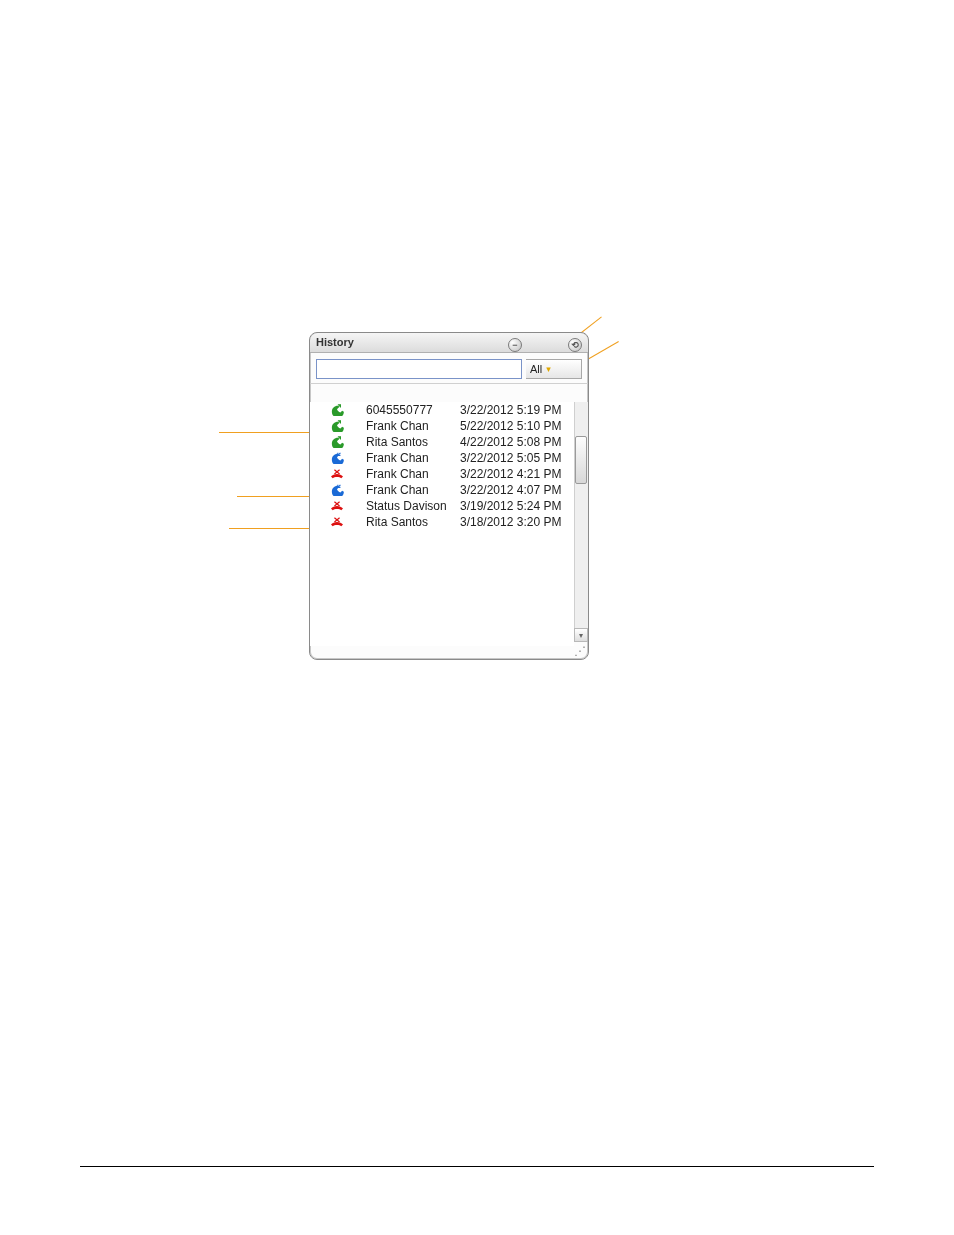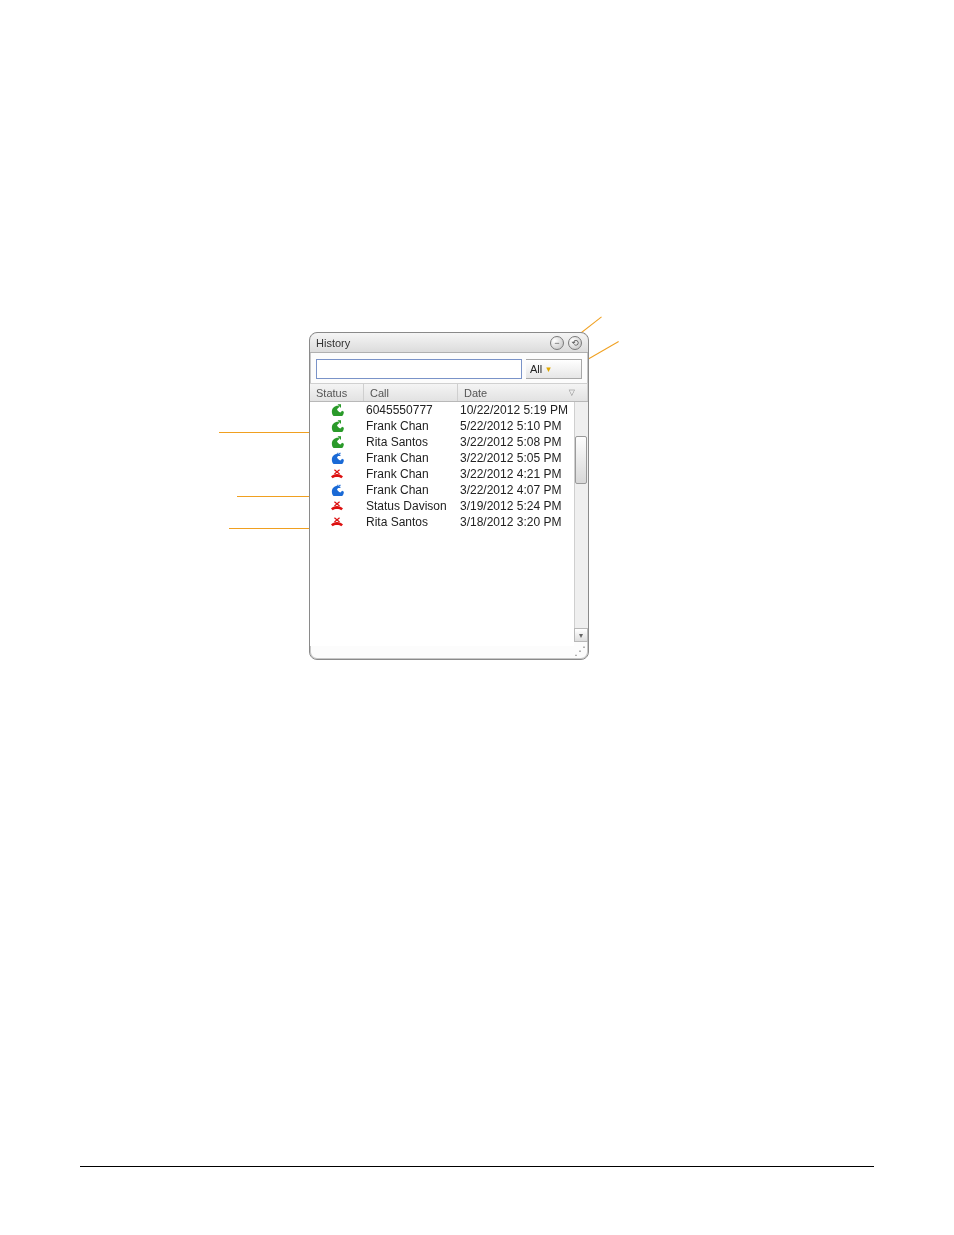--- a/index.html
+++ b/index.html
@@ -30,29 +30,30 @@
     border: 1px solid #8a8a8a;
     border-radius: 8px;
     background: linear-gradient(#f3f3f3,#e8e8e8 14px,#fcfcfc 15px,#fcfcfc);
     box-shadow: 0 0 0 1px #c7c7c7 inset;
     overflow: hidden;
   }
   .titlebar {
     height: 20px;
     line-height: 20px;
     padding: 0 6px;
-    font-weight: normal;
+    font-weight: bold;
     color: #333;
     font-size: 11px;
     background: linear-gradient(#f5f5f5,#dcdcdc);
     border-bottom: 1px solid #b0b0b0;
     border-top-left-radius: 8px;
     border-top-right-radius: 8px;
     display: flex;
-    align-items: center;
+    align-items: flex-end;
+    gap: 42px;
   }
   .titlebar .spacer { flex: 1; }
   .round-btn {
     width: 14px; height: 14px;
     border-radius: 50%;
     border: 1px solid #7a7a7a;
     background: radial-gradient(circle at 30% 30%, #fff, #c0c0c0);
     margin-left: 4px;
     display: inline-flex;
     align-items: center; justify-content: center;
@@ -190,56 +191,48 @@
 
   <div class="searchbar">
     <input class="search-input" value="" style="">
     <div class="filter-btn">
       <span>All</span>
       <span class="chev">▾</span>
     </div>
   </div>
 
   <div class="table">
-    <div class="thead">
-      <div class="th th-status">Status</div>
-      <div class="th th-call">Call</div>
-      <div class="th th-date">
-        <span>Date</span>
-        <span class="sort">▽</span>
-      </div>
-    </div>
 
     <div class="tbody" id="tbody">
         <div class="row">
           <div class="cell-status">
             <svg class="ico" viewBox="0 0 16 14" style="color:#2a9a2a">
               <use href="#phone-out"></use>
             </svg>
           </div>
           <div class="cell-call">6045550777</div>
-          <div class="cell-date">10/22/2012 5:19 PM</div>
+          <div class="cell-date">3/22/2012 5:19 PM</div>
         </div>
         <div class="row">
           <div class="cell-status">
             <svg class="ico" viewBox="0 0 16 14" style="color:#2a9a2a">
               <use href="#phone-out"></use>
             </svg>
           </div>
           <div class="cell-call">Frank Chan</div>
           <div class="cell-date">5/22/2012 5:10 PM</div>
         </div>
         <div class="row">
           <div class="cell-status">
             <svg class="ico" viewBox="0 0 16 14" style="color:#2a9a2a">
               <use href="#phone-out"></use>
             </svg>
           </div>
           <div class="cell-call">Rita Santos</div>
-          <div class="cell-date">3/22/2012 5:08 PM</div>
+          <div class="cell-date">4/22/2012 5:08 PM</div>
         </div>
         <div class="row">
           <div class="cell-status">
             <svg class="ico" viewBox="0 0 16 14" style="color:#1a6ad6">
               <use href="#phone-in"></use>
             </svg>
           </div>
           <div class="cell-call">Frank Chan</div>
           <div class="cell-date">3/22/2012 5:05 PM</div>
         </div>

